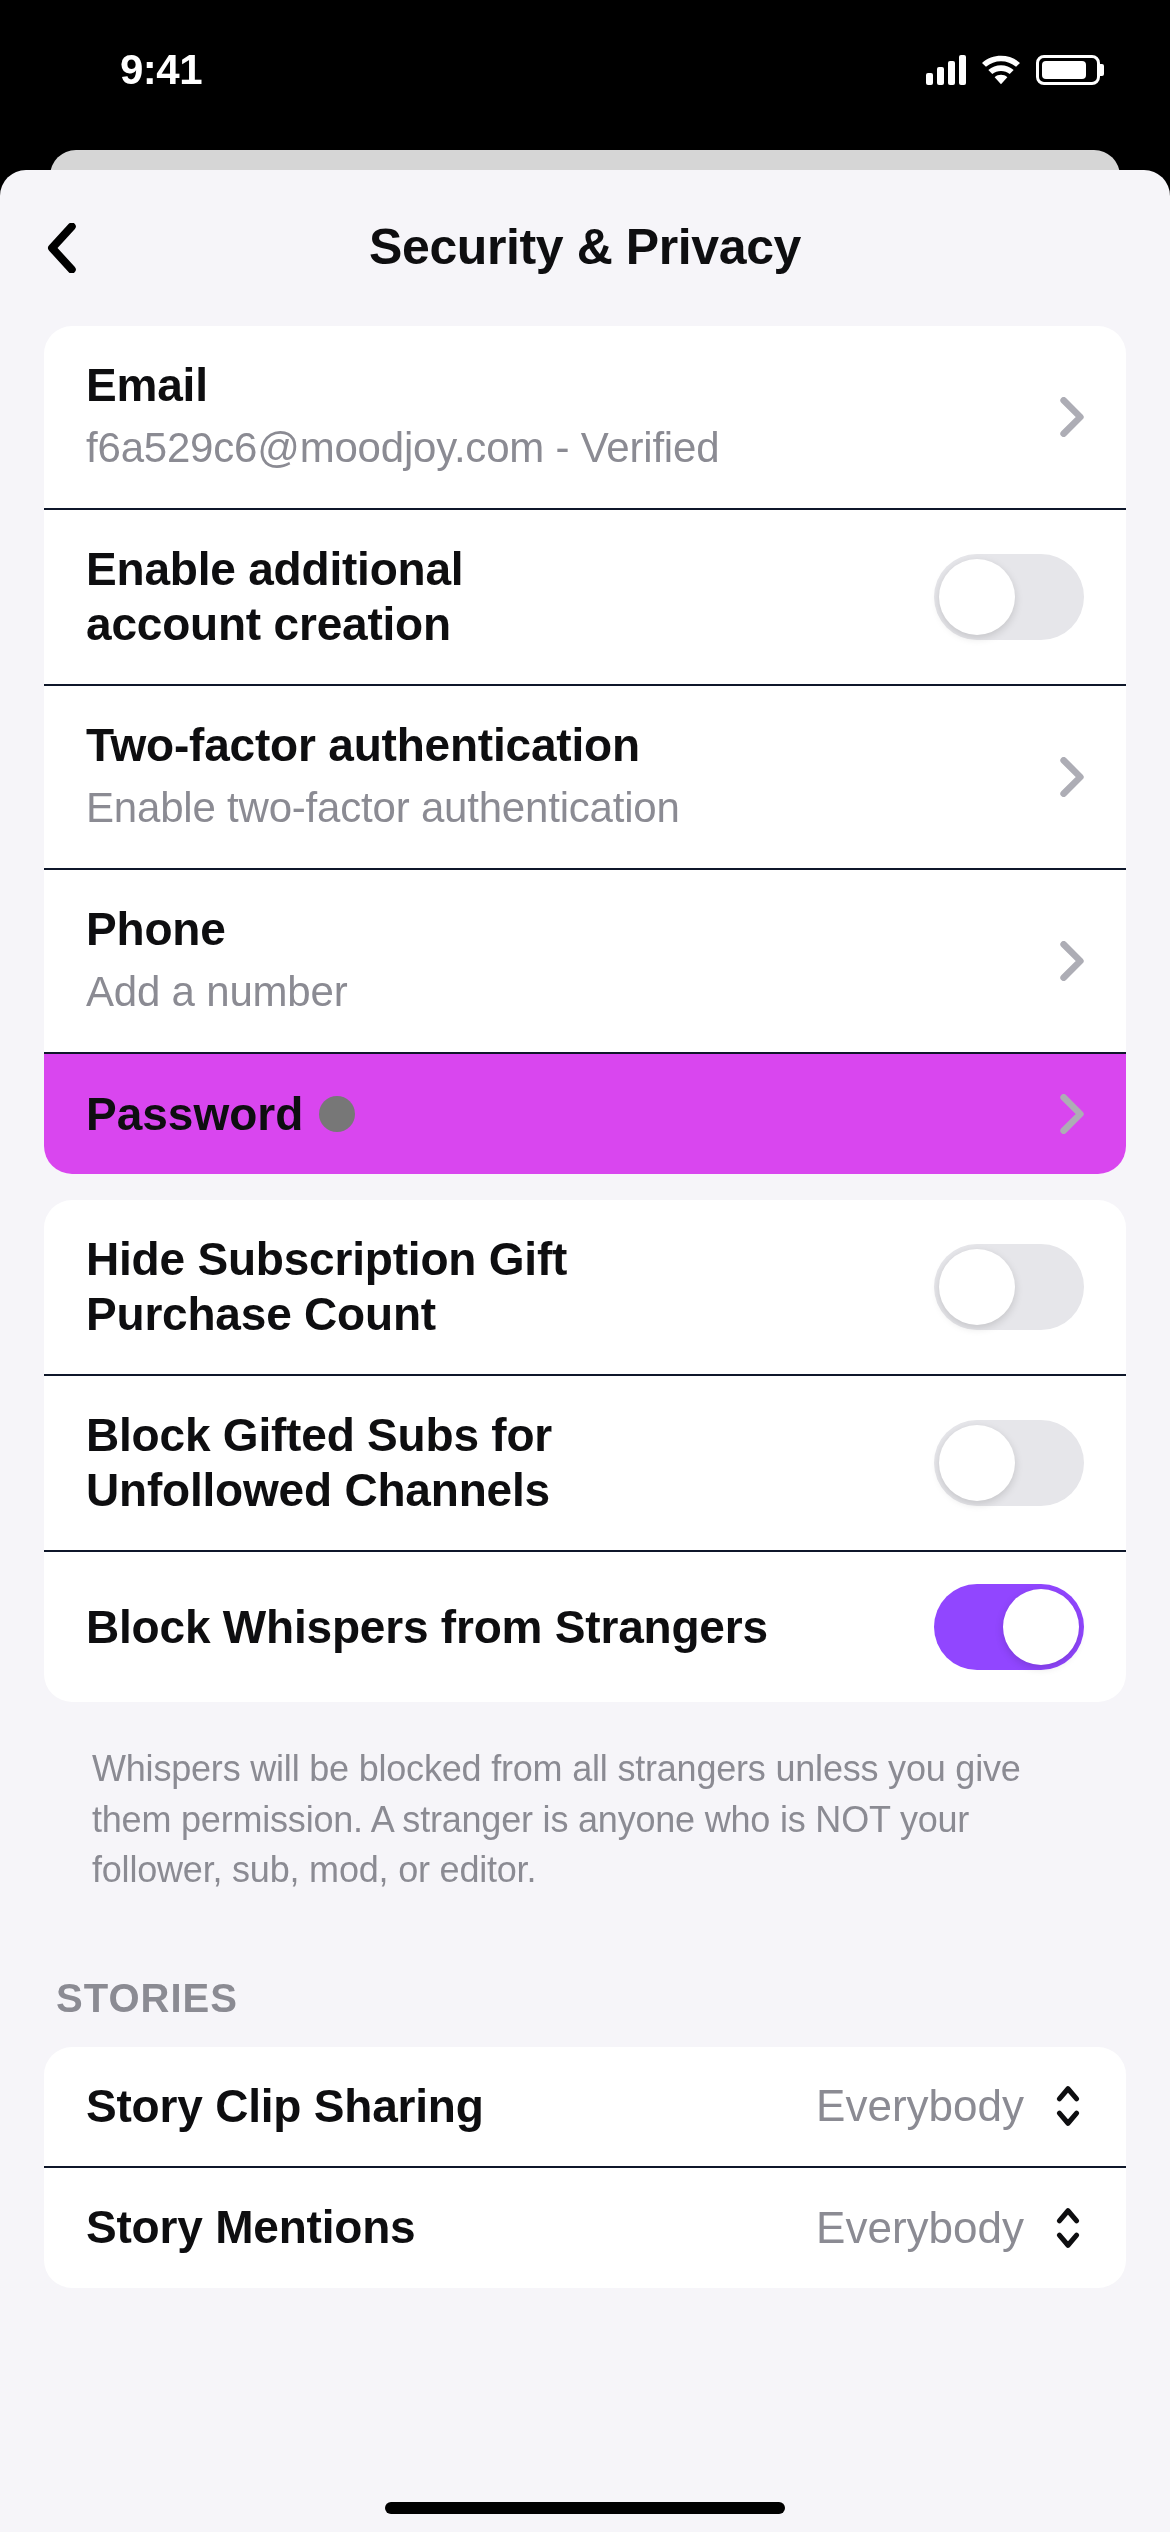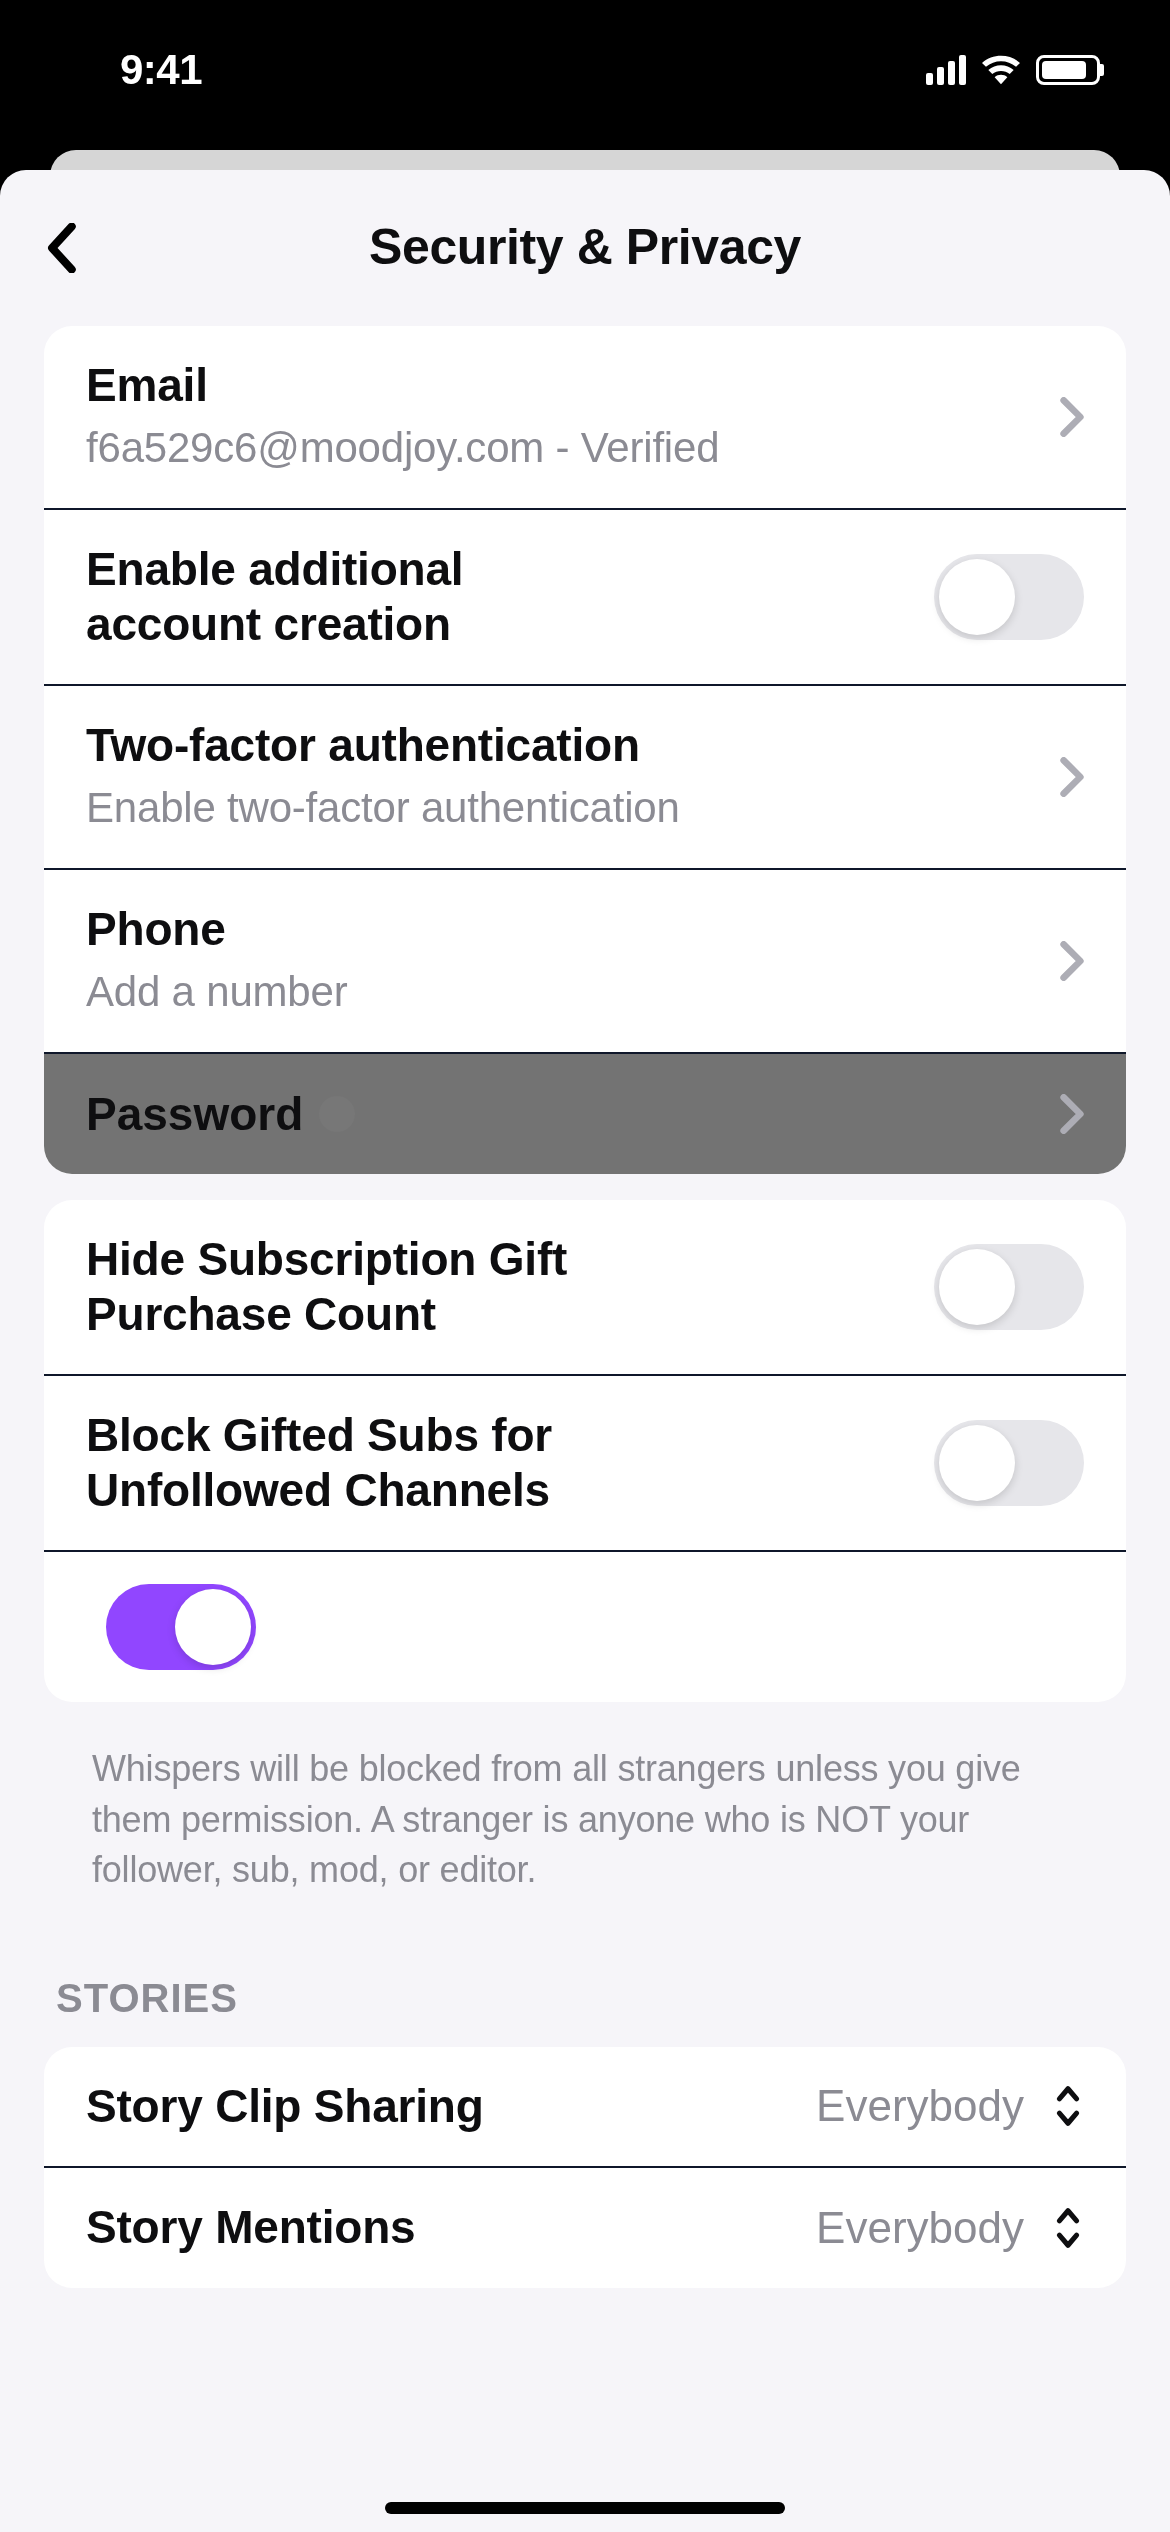--- a/index.html
+++ b/index.html
@@ -141,21 +141,21 @@
       display: flex;
       align-items: center;
       padding: 32px 42px;
       border-bottom: 2px solid #0f172a;
       min-height: 120px;
     }
     .row:last-child {
       border-bottom: none;
     }
     .row-pressed {
-      background: #737373;
+      background: #d946ef;
     }
     .row-text {
       flex: 1;
       display: flex;
       flex-direction: column;
       gap: 8px;
     }
     .row-title {
       font-size: 46px;
       font-weight: 700;
@@ -347,20 +347,23 @@
         </div>
         <div class="row">
           <div class="row-text">
             <div class="row-title" style="max-width:520px;">Block Gifted Subs for Unfollowed Channels</div>
           </div>
           <div class="toggle">
             <div class="toggle-knob"></div>
           </div>
         </div>
         <div class="row">
+          <div class="row-text">
+            <div class="row-title">Block Whispers from Strangers</div>
+          </div>
           <div class="toggle toggle-on">
             <div class="toggle-knob"></div>
           </div>
         </div>
       </div>
 
       <div class="footer-text">Whispers will be blocked from all strangers unless you give them permission. A stranger is anyone who is NOT your follower, sub, mod, or editor.</div>
 
       <div class="section-header">STORIES</div>
       <div class="card">

